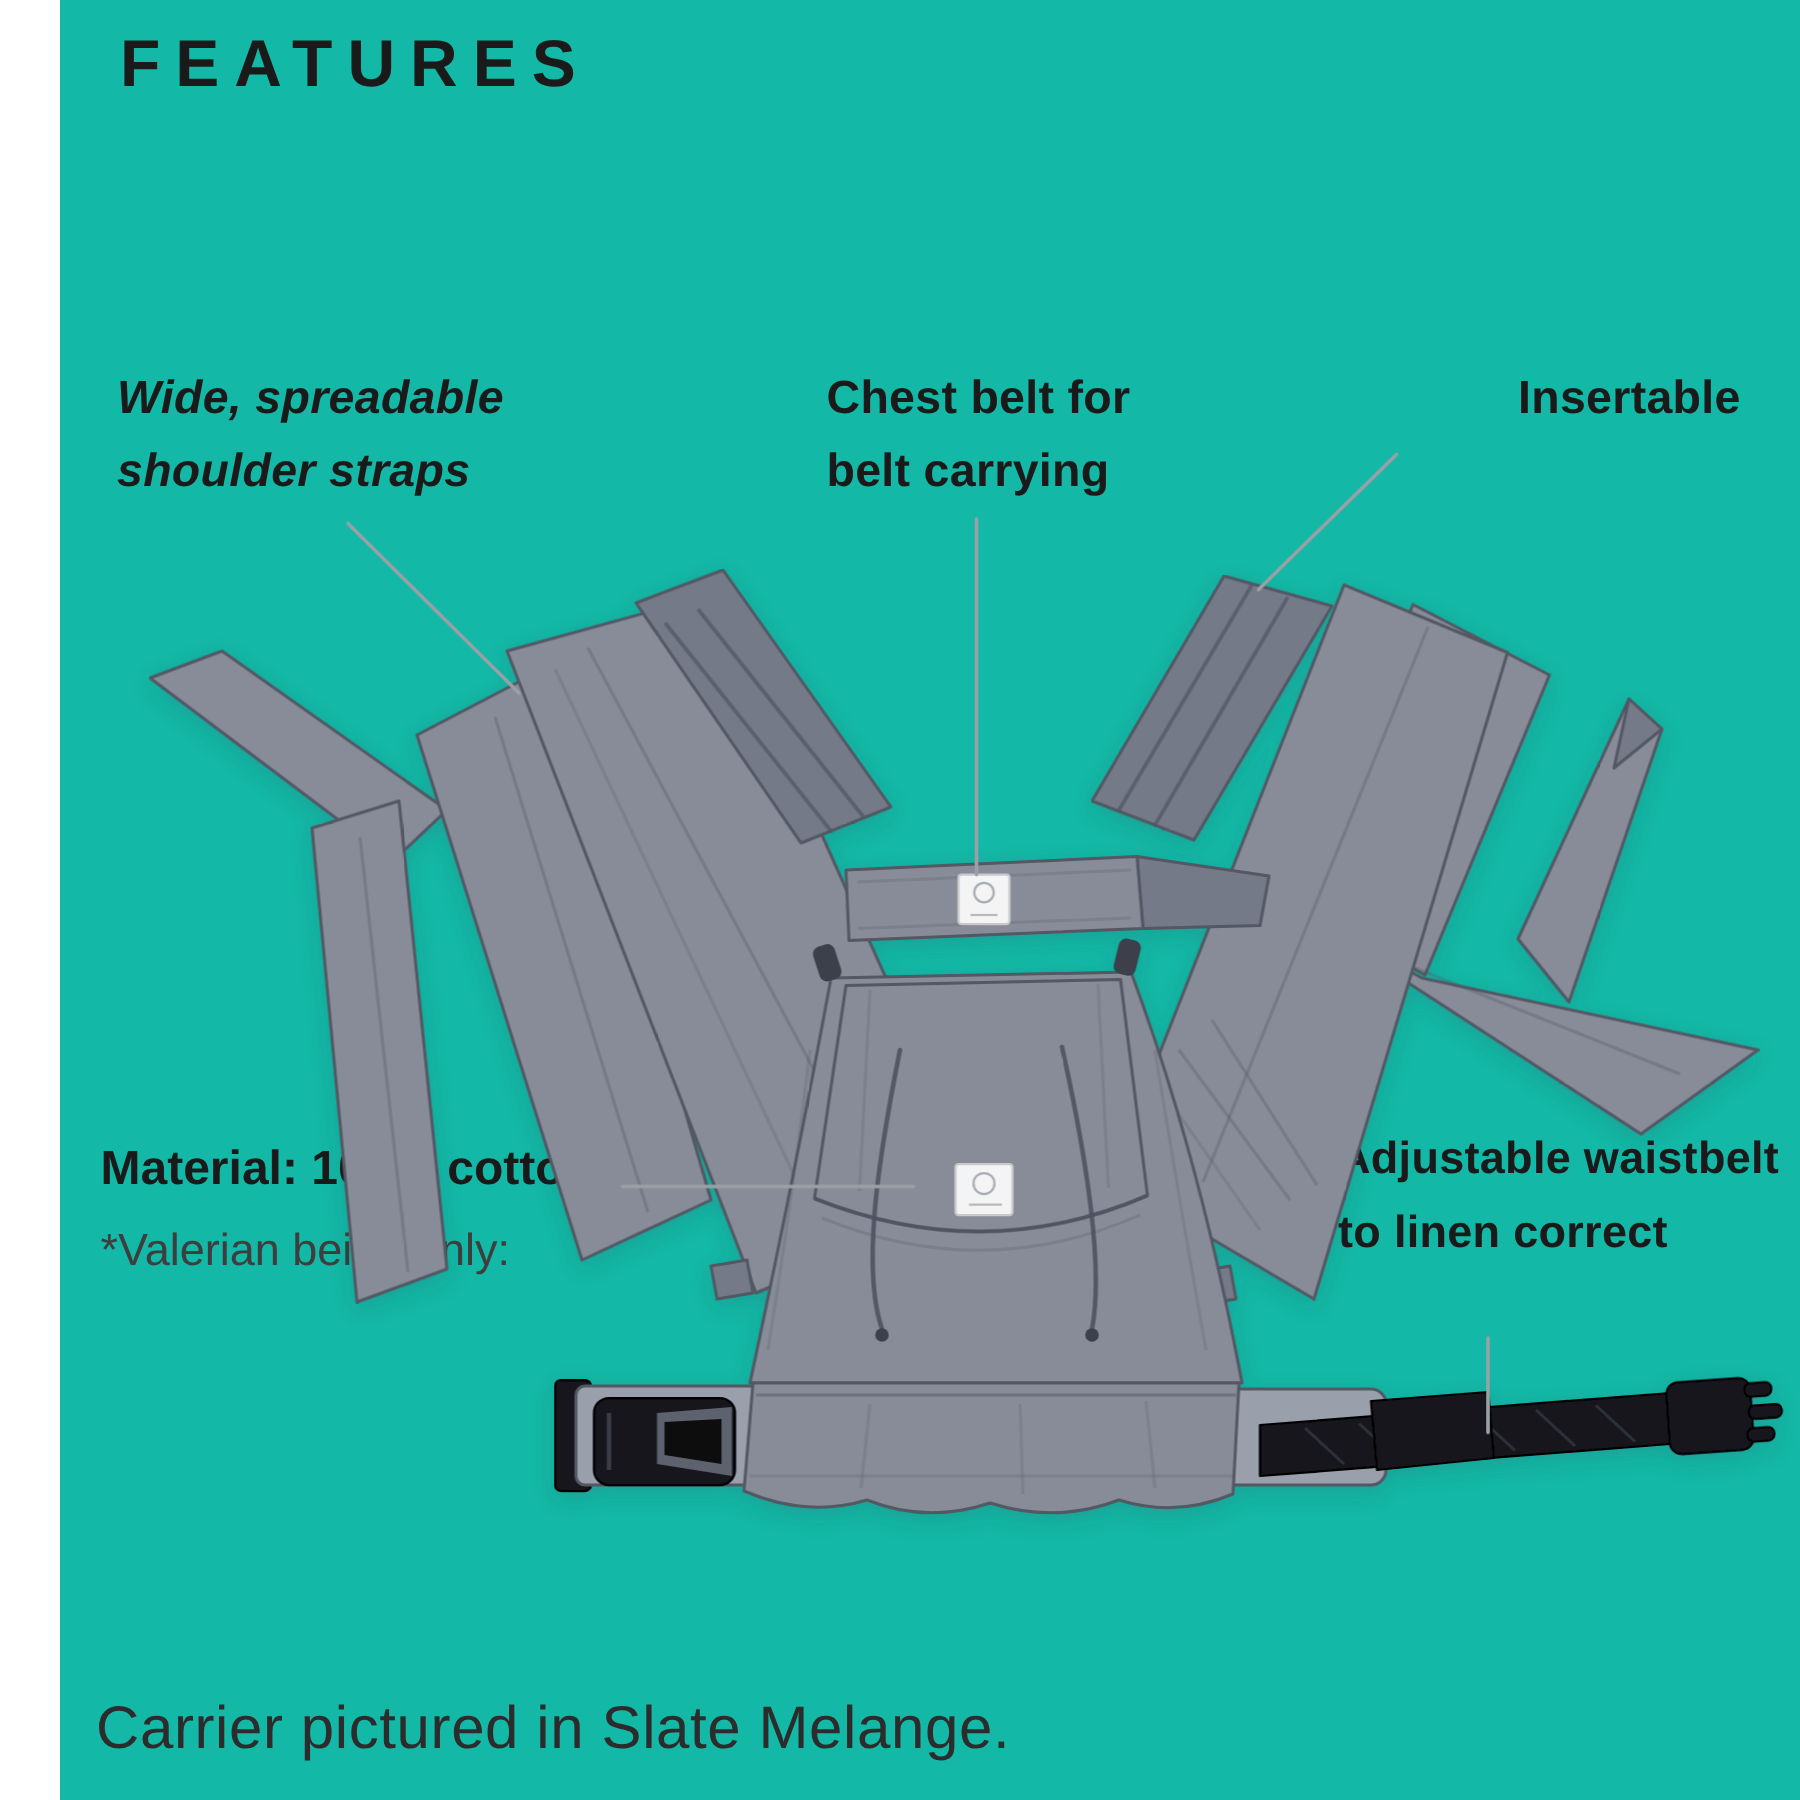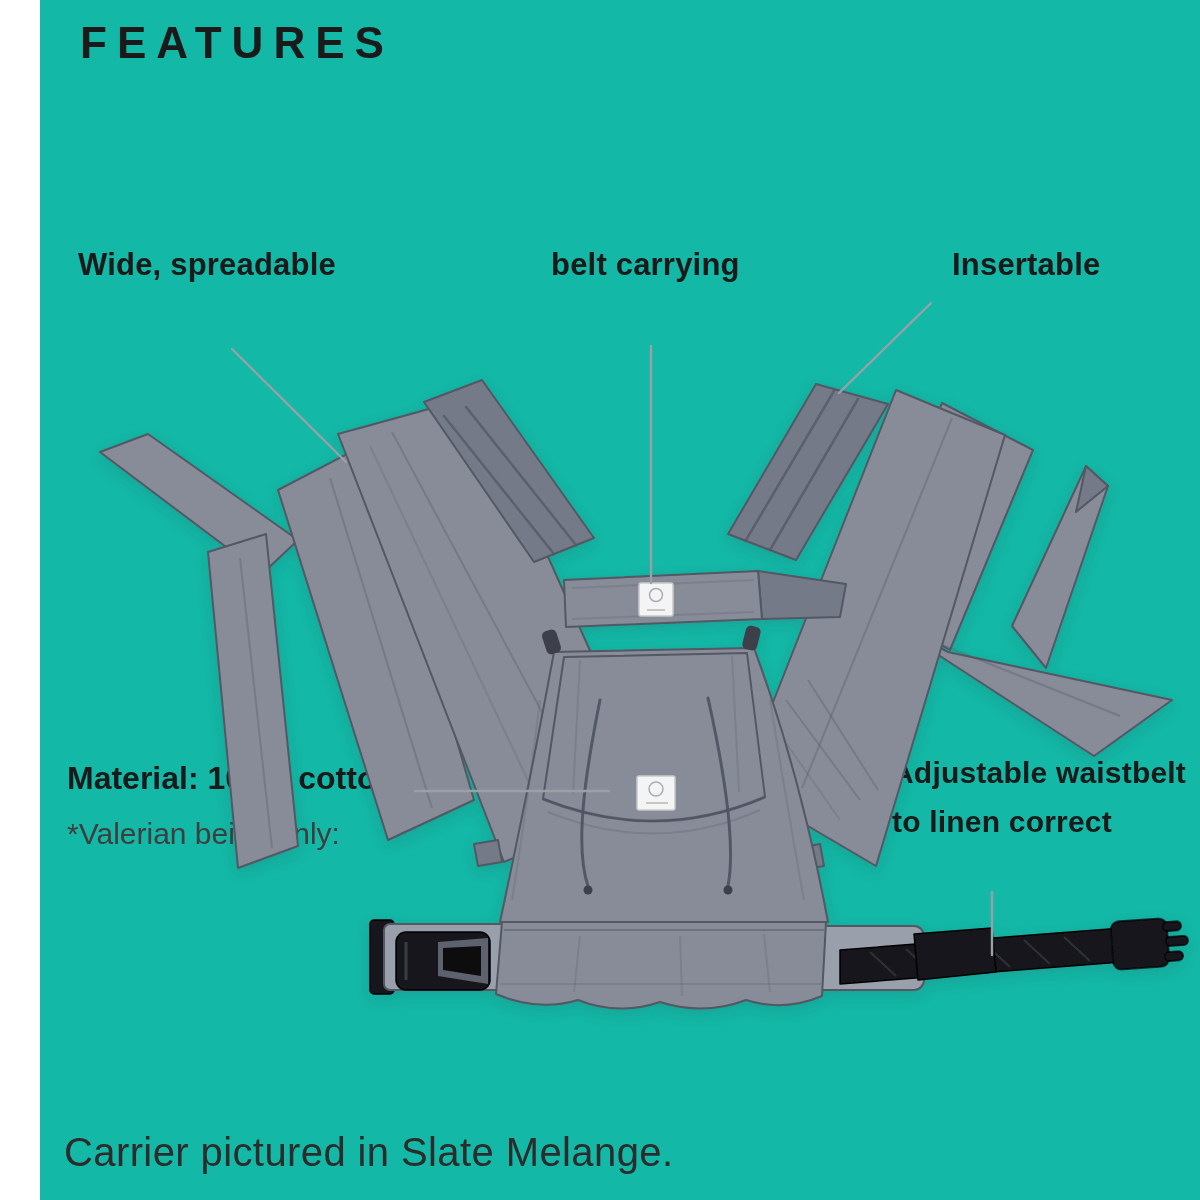--- a/index.html
+++ b/index.html
@@ -29,29 +29,31 @@
   .cordline{stroke:#4c5260;stroke-width:3;fill:none;stroke-linecap:round;opacity:.9;}
   .leader{stroke:var(--leader-line,#9aa0a5);stroke-width:2.4;stroke-linecap:round;}
 </style>
 </head>
 <body>
 
 <div class="canvas">
 
   <div class="abs title" style="left:40px;top:18px;">FEATURES</div>
 
-  <div class="abs callout" style="left:38px;top:240px;">
+  <div class="abs callout" style="left:38px;top:240px;font-style:italic;">
     <div class="line">Wide, spreadable</div>
+    <div class="line">shoulder straps</div>
   </div>
 
   <div class="abs callout" style="left:511px;top:240px;">
+    <div class="line">Chest belt for</div>
     <div class="line">belt carrying</div>
   </div>
 
-  <div class="abs callout" style="left:912px;top:240px;text-align:right;">
+  <div class="abs callout" style="left:972px;top:240px;text-align:right;">
     <div class="line">Insertable</div>
   </div>
 
   <div class="abs mat-head" style="left:27px;top:760px;">Material: 100% cotton*</div>
   <div class="abs mat-note" style="left:27px;top:812px;">
     <div class="line">*Valerian beige only:</div>
   </div>
 
   <div class="abs callout" style="left:852px;top:748px;font-size:30px;">
     <div class="line">Adjustable waistbelt</div>

